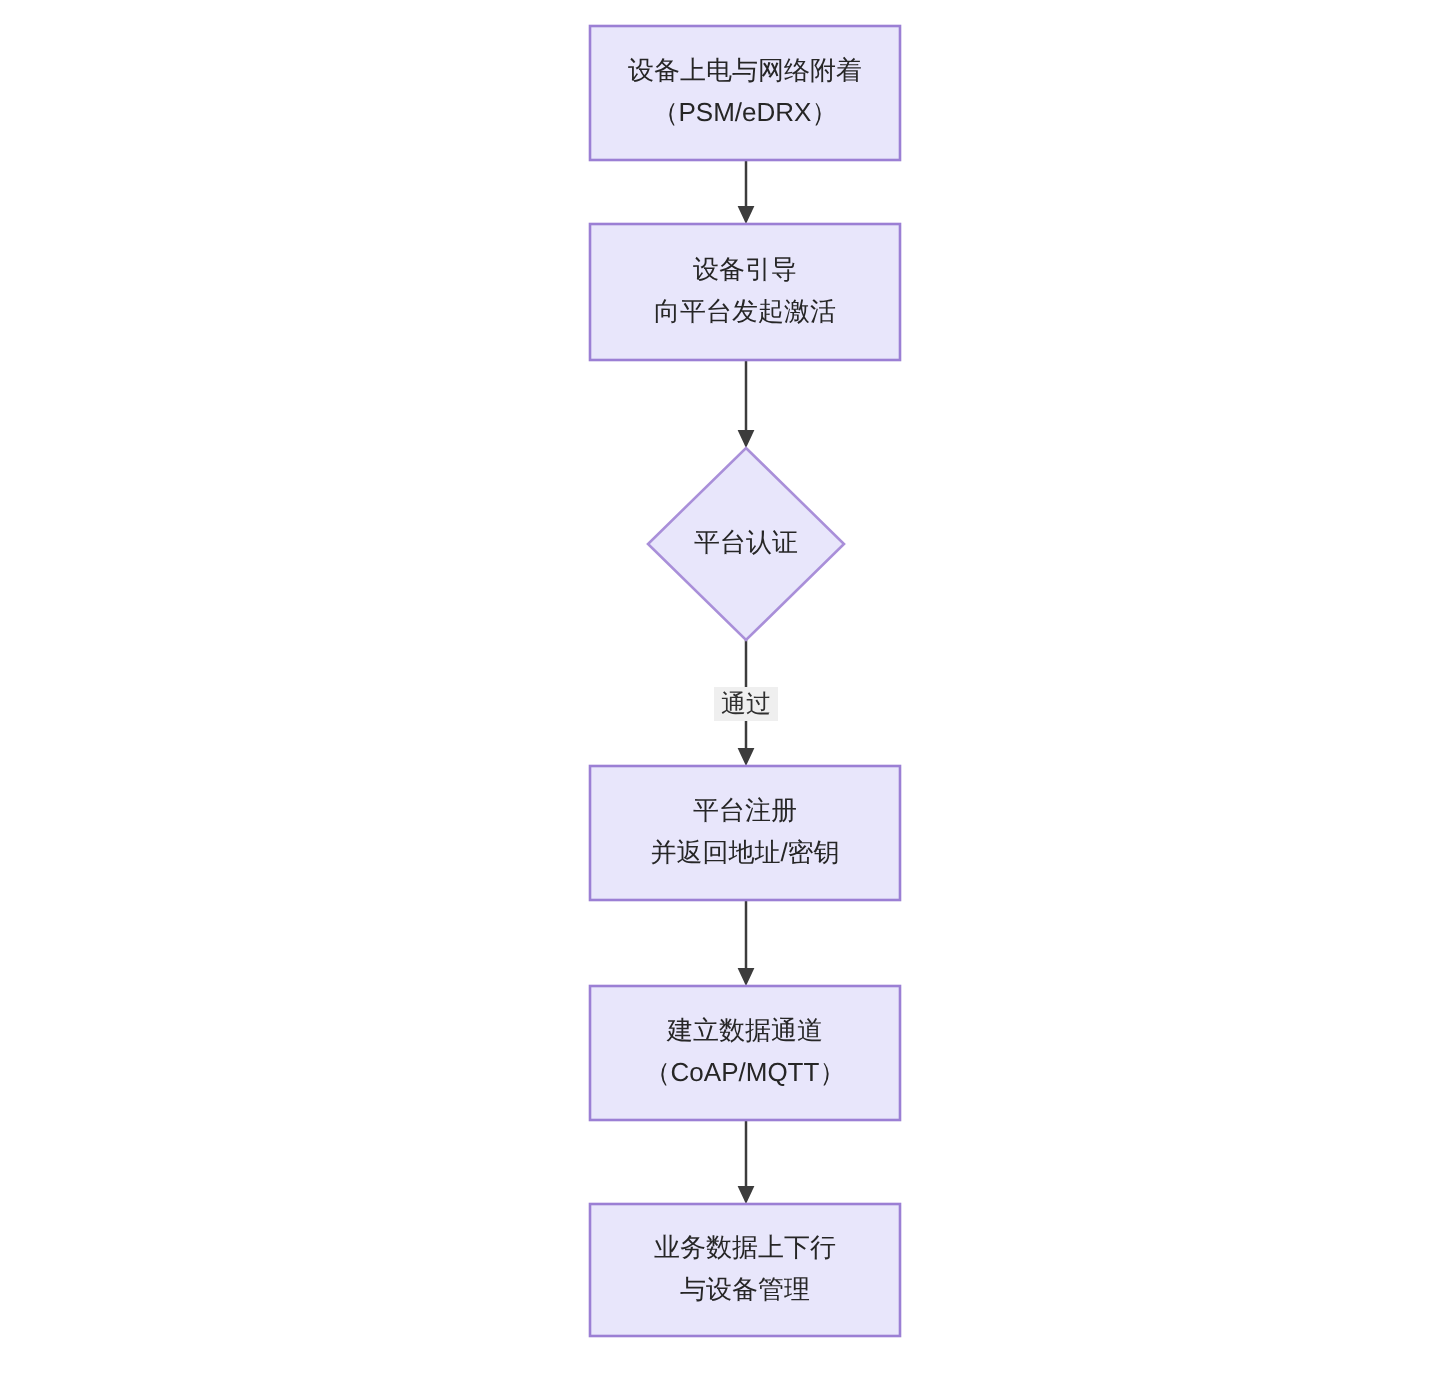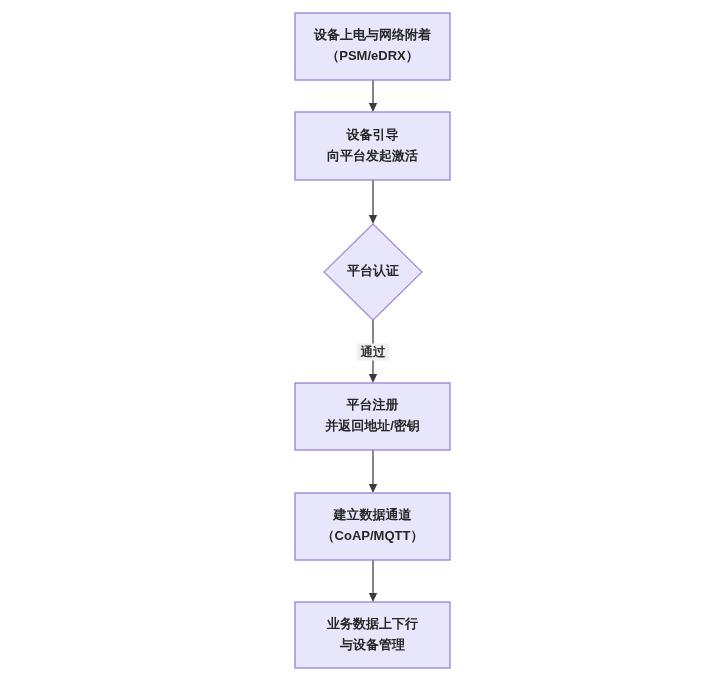--- a/index.html
+++ b/index.html
@@ -11,21 +11,20 @@
     width: 726px;
     height: 700px;
     background: #ffffff;
     font-family: "Liberation Sans", "DejaVu Sans", sans-serif;
     overflow: hidden;
   }
   #canvas {
     position: relative;
     width: 726px;
     height: 700px;
-    font-weight: bold;
   }
   svg#flow-svg {
     position: absolute;
     left: 0;
     top: 0;
     width: 726px;
     height: 700px;
   }
   .node-label {
     font-family: "Liberation Sans", "DejaVu Sans", sans-serif;

